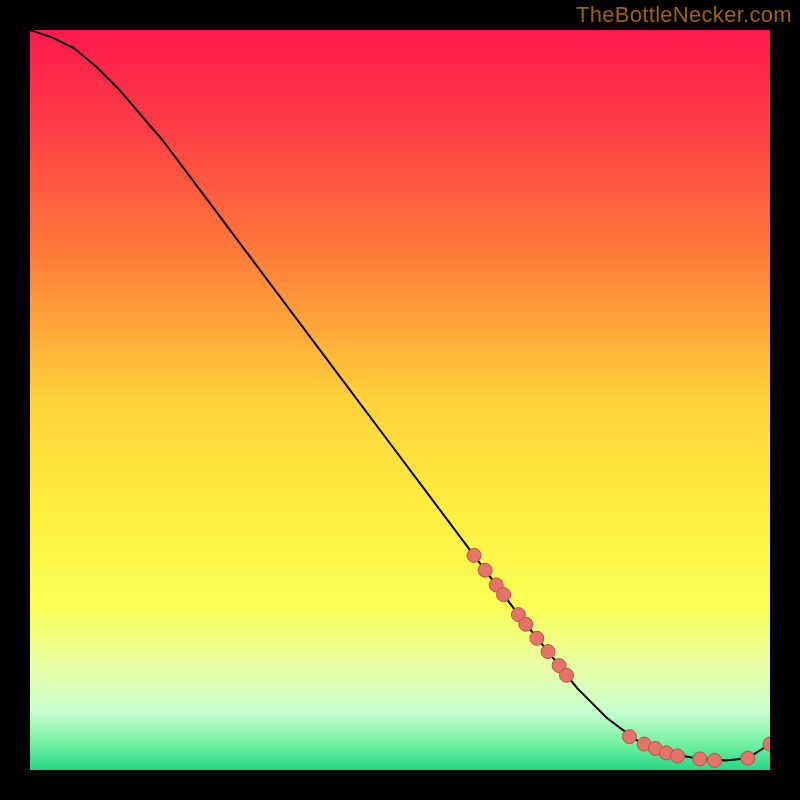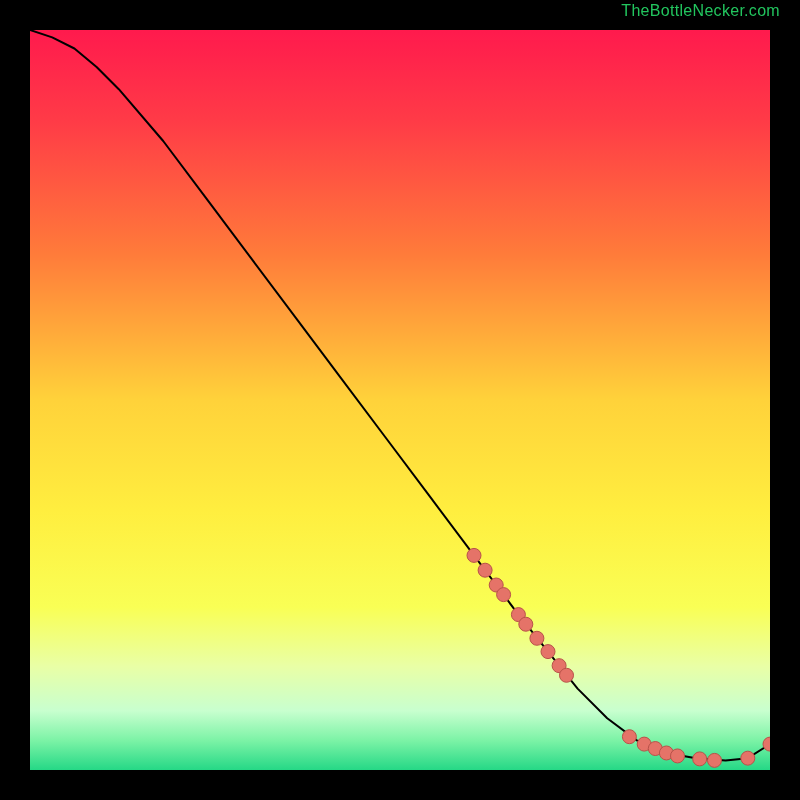--- a/index.html
+++ b/index.html
@@ -13,23 +13,23 @@
   }
   .stage {
     position: relative;
     width: 800px;
     height: 800px;
     background: #000;
   }
   .watermark {
     position: absolute;
     top: 2px;
-    right: 20px;
-    color: #22c55e;
-    font-size: 16px;
+    right: 8px;
+    color: #a16207;
+    font-size: 22px;
     font-weight: 500;
     letter-spacing: 0.3px;
     user-select: none;
   }
   .plot-wrap {
     position: absolute;
     left: 30px;
     top: 30px;
     width: 740px;
     height: 740px;

